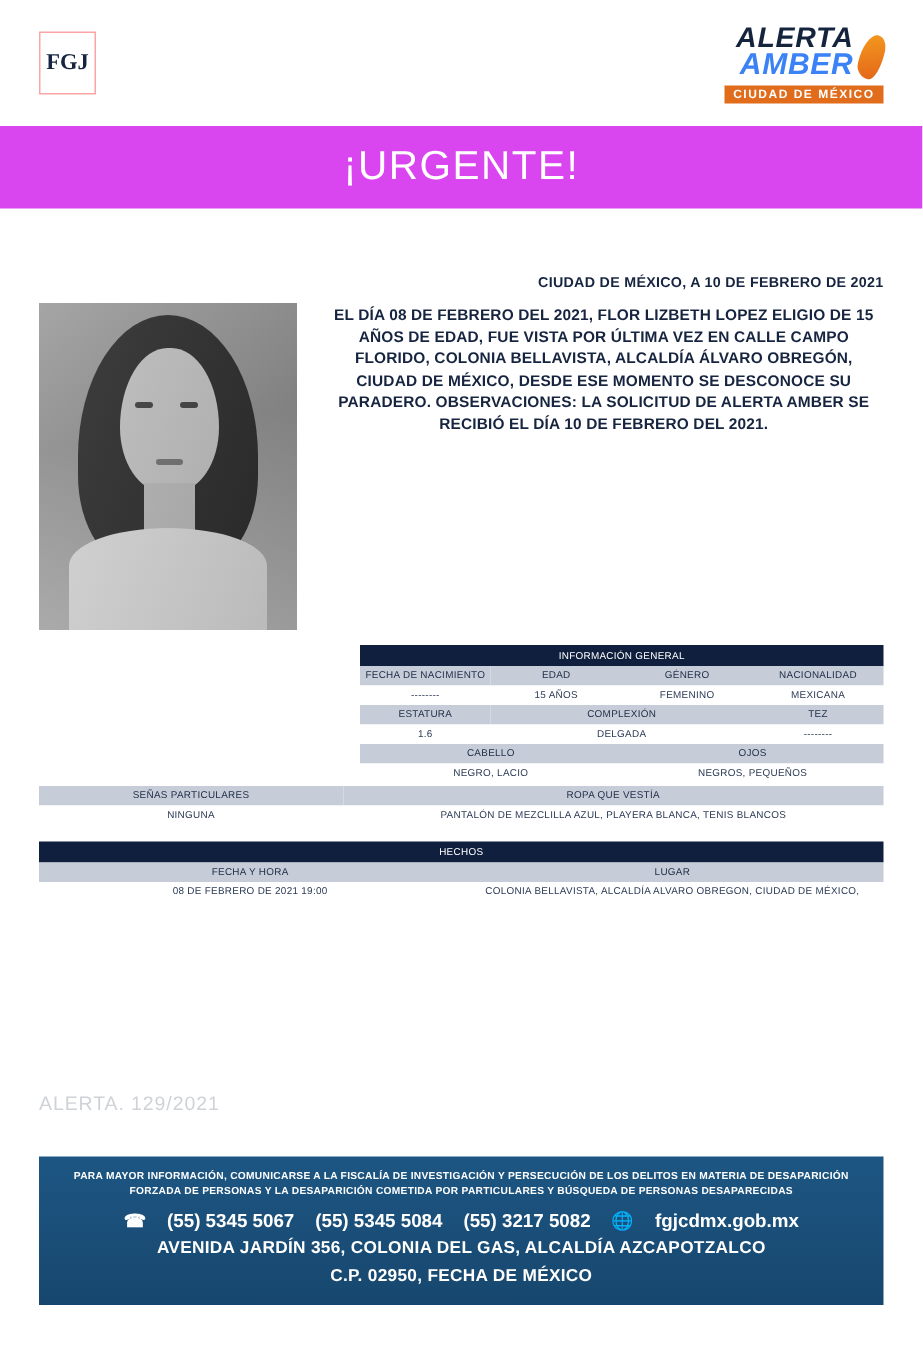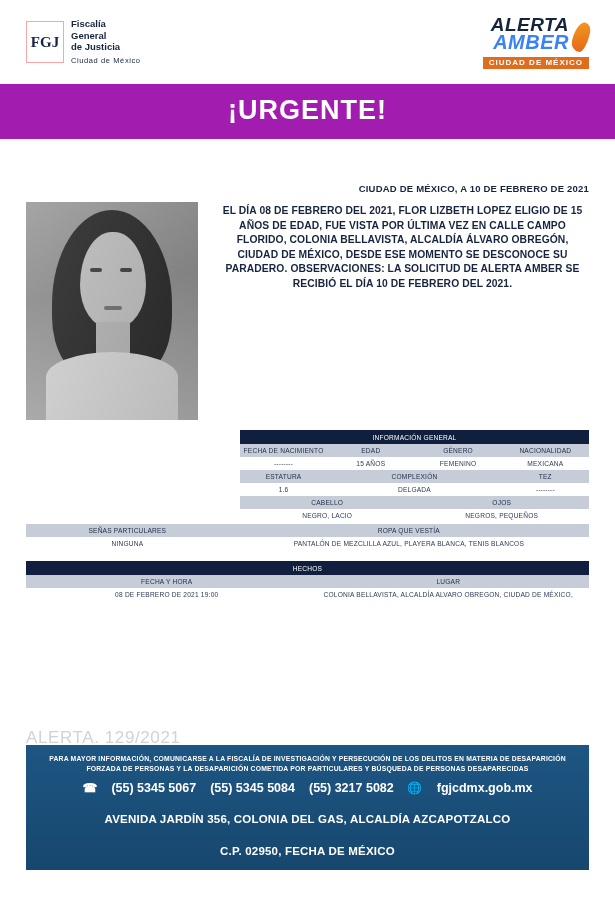--- a/index.html
+++ b/index.html
@@ -85,25 +85,25 @@
     font-size: 8px;
     font-weight: bold;
     letter-spacing: 1px;
     padding: 2px 6px 2px 6px;
     display: inline-block;
     margin-top: 3px;
   }
 
   
   .urgente {
-    background: #a21caf;
+    background: #d946ef;
     color: #ffffff;
     text-align: center;
     font-size: 27px;
-    font-weight: bold;
+    font-weight: normal;
     letter-spacing: 1px;
     padding: 11px 0 13px;
   }
 
   
   .date-line {
     text-align: right;
     font-size: 9.5px;
     font-weight: bold;
     color: #16243f;
@@ -227,21 +227,21 @@
   }
   .val { background: #ffffff; }
 
   .gap { height: 11px; }
 
   
   .alerta-num {
     position: absolute;
     left: 26px;
     top: 728px;
-    font-size: 17px;
+    font-size: 13px;
     color: #cfd3d8;
     letter-spacing: .6px;
   }
 
   
   .footer {
     position: absolute;
     left: 26px; right: 26px;
     bottom: 30px;
     background: #1b4f78;
@@ -263,39 +263,33 @@
     gap: 14px;
     font-size: 12.5px;
     font-weight: bold;
     margin-top: 8px;
   }
   .phones .ico { font-size: 12px; }
   .addr {
     font-size: 11.5px;
     font-weight: bold;
     line-height: 14.5px;
-    margin-top: 17px;
+    margin-top: 4px;
     letter-spacing: .2px;
   }
 </style>
 </head>
 <body>
 
 <div class="page">
 
   <div class="top-bar">
 
     <div class="fgj-logo">
       <div class="fgj-mark">FGJ</div>
-      <div class="fgj-text">
-        <span>Fiscalía</span><br>
-        <span>General</span><br>
-        <span>de Justicia</span>
-        <span class="sub">Ciudad de México</span>
-      </div>
     </div>
 
     <div class="amber-logo">
       <div class="amber-row">
         <div>
           <div class="amber-alerta">ALERTA</div>
           <div class="amber-amber">AMBER</div>
         </div>
         <div class="amber-swoosh"></div>
       </div>

